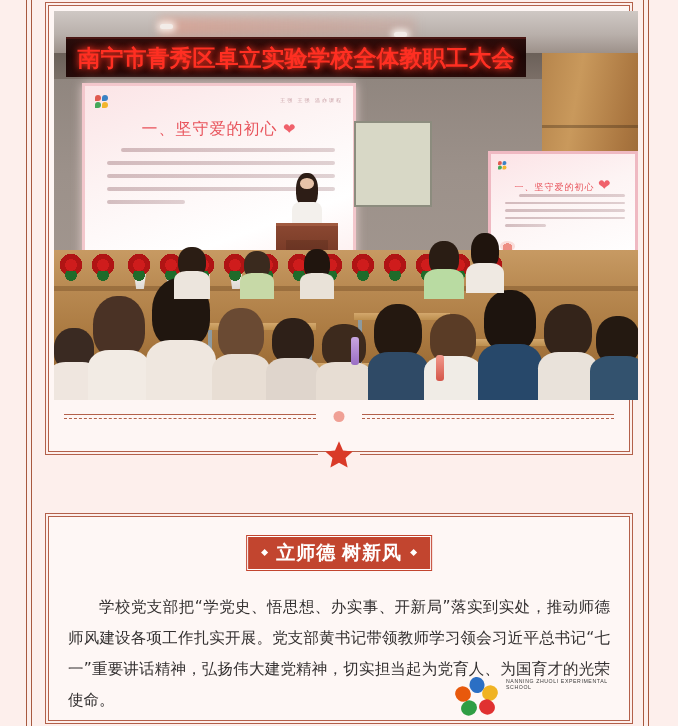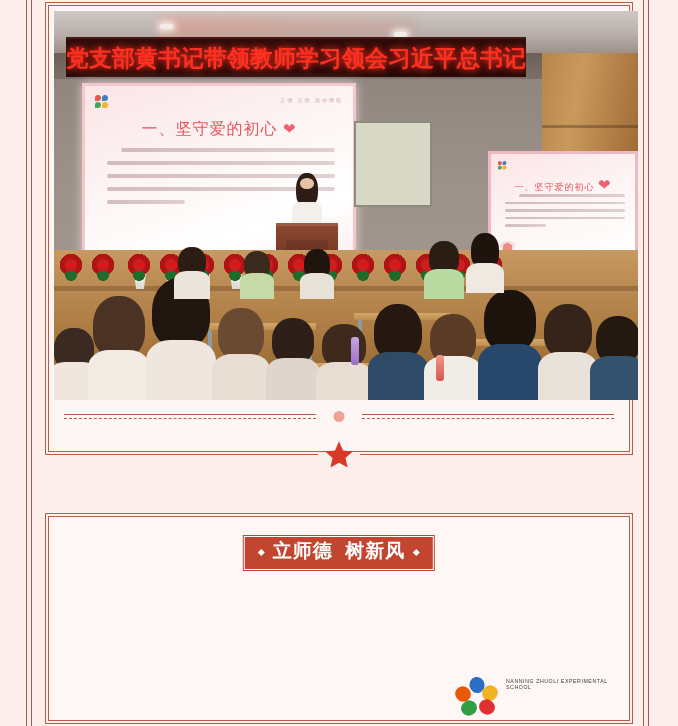--- a/index.html
+++ b/index.html
@@ -319,21 +319,21 @@
     padding: 6px 14px 7px;
     display: flex; align-items: center; gap: 9px;
     white-space: nowrap;
   }
   .headline .d {
     width: 5px; height: 5px; background: #fff;
     transform: rotate(45deg);
     flex: 0 0 auto;
   }
   .headline .txt {
-    font-family: Liberation Mono, monospace;
+    font-family: Liberation Serif, serif;
     color: #ffffff;
     font-size: 19px;
     font-weight: 700;
     letter-spacing: 1px;
     line-height: 1;
   }
 
   .paragraph {
     position: absolute;
     left: 22px; right: 22px;
@@ -392,21 +392,21 @@
         <span class="ceiling-light l1"></span>
         <span class="ceiling-light l2"></span>
       </div>
 
       <div class="wall">
         <div class="wall-band"></div>
         <div class="wood-panel"></div>
       </div>
 
       <div class="led-banner">
-        <span>党支部黄书记带领教师学习领会习近平总书记</span>
+        <span>南宁市青秀区卓立实验学校全体教职工大会</span>
       </div>
 
       <div class="screen-main">
         <div class="slide-logo">
           <i style="left:0;top:0;background:#e05a4f"></i>
           <i style="left:7px;top:0;background:#3b82c4"></i>
           <i style="left:0;top:7px;background:#45a85a"></i>
           <i style="left:7px;top:7px;background:#f2b52e"></i>
         </div>
         <div class="slide-hdr-right">王强 王强 温亦课程</div>
@@ -583,20 +583,21 @@
   </div>
 
   <div class="content-box">
 
     <div class="headline">
       <span class="d"></span>
       <span class="txt">立师德 树新风</span>
       <span class="d"></span>
     </div>
 
+    <div class="paragraph">学校党支部把“学党史、悟思想、办实事、开新局”落实到实处，推动师德师风建设各项工作扎实开展。党支部黄书记带领教师学习领会习近平总书记“七一”重要讲话精神，弘扬伟大建党精神，切实担当起为党育人、为国育才的光荣使命。</div>
 
     <div class="school-logo">
       <svg class="petals" viewBox="0 0 46 40">
         <g>
           <ellipse cx="23" cy="8" rx="7.5" ry="8" fill="#2b6fc4" transform="rotate(-10 23 8)"></ellipse>
           <ellipse cx="36" cy="16" rx="7.5" ry="8" fill="#f0b323" transform="rotate(55 36 16)"></ellipse>
           <ellipse cx="33" cy="30" rx="7.5" ry="8" fill="#e03131" transform="rotate(118 33 30)"></ellipse>
           <ellipse cx="15" cy="31" rx="7.5" ry="8" fill="#2f9e44" transform="rotate(-118 15 31)"></ellipse>
           <ellipse cx="9" cy="17" rx="7.5" ry="8" fill="#e8590c" transform="rotate(-55 9 17)"></ellipse>
           <ellipse cx="23" cy="21" rx="6" ry="6" fill="#74b816" opacity="0"></ellipse>

